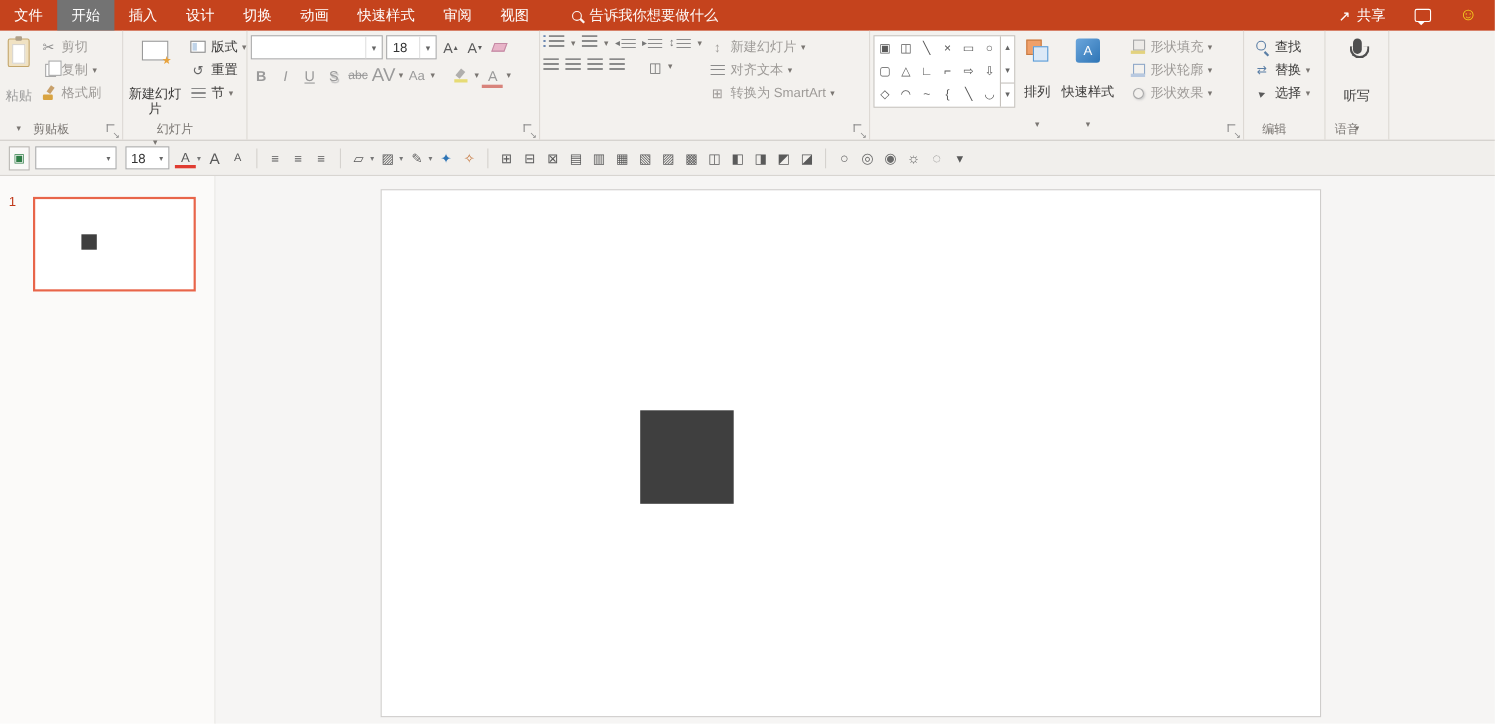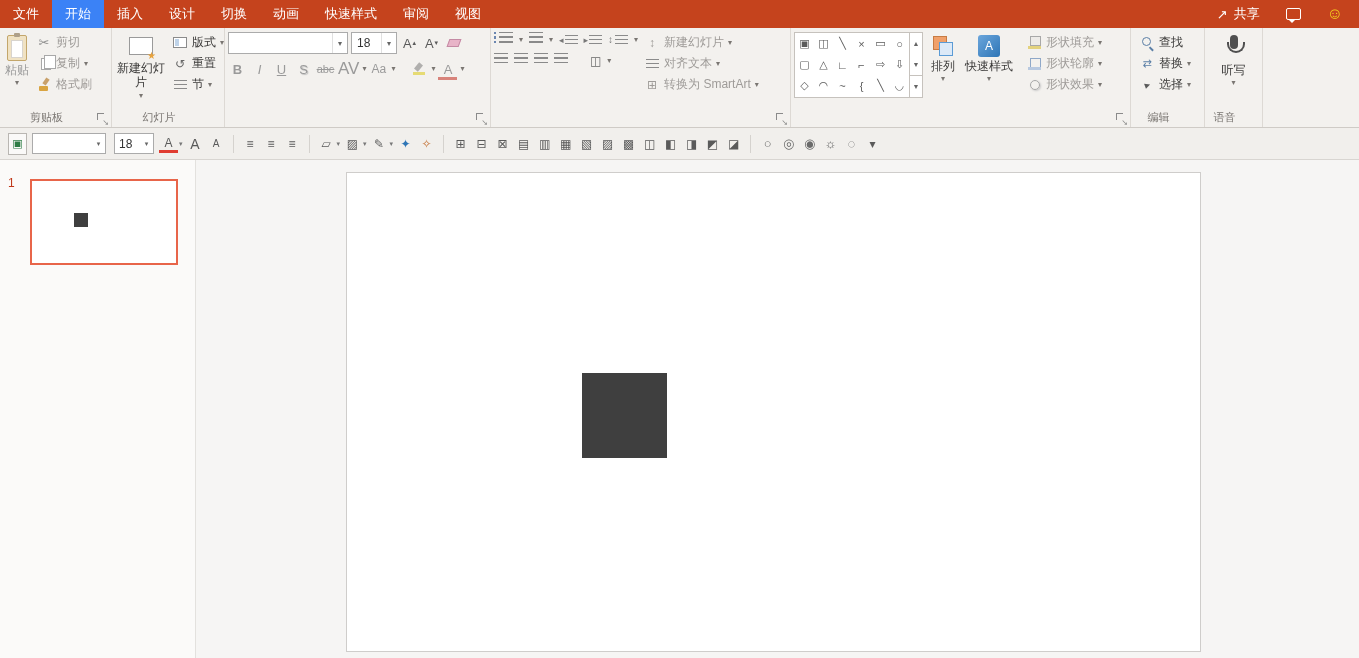--- a/index.html
+++ b/index.html
@@ -2,40 +2,40 @@
 <html><head>
 <meta charset="utf-8">
 <style>
   * { margin:0; padding:0; box-sizing:border-box; }
   html,body { width:1359px; height:658px; overflow:hidden; }
   body { font-family:"Liberation Sans","DejaVu Sans",sans-serif; font-size:12px; background:#fff; color:#3B3A39; }
 
   
   .titlebar { height:28px; background:#C5431D; display:flex; align-items:stretch; color:#fff; }
   .tab { padding:0 13px; display:flex; align-items:center; font-size:13px; cursor:default; white-space:nowrap; }
-  .tab.active { background:#3b82f6; }
+  .tab.active { background:#737373; }
   .tellme { display:flex; align-items:center; gap:7px; margin-left:26px; font-size:13px; opacity:.95; }
   .ic-search { width:9px; height:9px; border:1.5px solid #fff; border-radius:50%; position:relative; display:inline-block; }
   .ic-search::after { content:""; position:absolute; width:5px; height:1.5px; background:#fff; transform:rotate(45deg); right:-4px; bottom:-2px; }
   .tb-right { margin-left:auto; display:flex; align-items:center; gap:26px; padding-right:16px; }
   .share-btn { display:flex; align-items:center; gap:6px; font-size:13px; }
   .ic-share { font-size:13px; line-height:1; }
   .ic-comment { width:15px; height:12px; border:1.5px solid #fff; border-radius:2px; position:relative; display:inline-block; }
   .ic-comment::after { content:""; position:absolute; left:2px; bottom:-7px; border:3px solid transparent; border-top-color:#fff; }
   .ic-smiley { color:#F7D31E; font-size:16px; line-height:1; }
 
   
   .ribbon { height:100px; background:#F3F1EE; border-bottom:1px solid #CFCBC6; display:flex; position:relative; }
   .group { position:relative; border-right:1px solid #DDD9D4; padding:4px 3px 17px 3px; display:flex; align-items:flex-start; }
   .glabel { position:absolute; bottom:2px; left:0; right:18px; text-align:center; font-size:11px; color:#7A7672; }
   .launcher { position:absolute; right:3px; bottom:3px; width:11px; height:11px; cursor:default; }
   .launcher::before { content:""; position:absolute; left:0; top:0; width:6px; height:6px; border-top:1px solid #8A8A8A; border-left:1px solid #8A8A8A; }
   .launcher::after { content:"↘"; position:absolute; right:-1px; bottom:-3px; font-size:8px; color:#8A8A8A; }
 
-  .bigbtn { display:flex; flex-direction:column; align-items:center; gap:2px; padding:3px 2px 0 2px; color:#9A9A9A; }
+  .bigbtn { display:flex; flex-direction:column; align-items:center; gap:19px; padding:3px 2px 0 2px; color:#9A9A9A; }
   .bigbtn.en { color:#3B3A39; }
   .bigbtn .lbl { text-align:center; line-height:1.2; }
   .arr { font-size:8px; color:#7A7672; line-height:1; }
   .minicol { display:flex; flex-direction:column; justify-content:flex-start; margin-left:2px; }
   .minibtn { display:flex; align-items:center; gap:4px; height:21px; padding:0 3px; white-space:nowrap; color:#3B3A39; }
   .minibtn.dis { color:#9E9B98; }
   .mi { width:16px; display:inline-flex; justify-content:center; align-items:center; }
 
   
   .ic-clipboard { width:20px; height:26px; background:#F0E2C3; border:1px solid #C3A express66B; border-radius:2px; position:relative; }
@@ -151,20 +151,24 @@
   <div class="titlebar">
     <div class="tab">文件</div>
     <div class="tab active">开始</div>
     <div class="tab">插入</div>
     <div class="tab">设计</div>
     <div class="tab">切换</div>
     <div class="tab">动画</div>
     <div class="tab">快速样式</div>
     <div class="tab">审阅</div>
     <div class="tab">视图</div>
+    <div class="tellme">
+      <span class="ic-search"></span>
+      <span>告诉我你想要做什么</span>
+    </div>
     <div class="tb-right">
       <span class="share-btn">
         <span class="ic-share">↗</span>
         <span>共享</span>
       </span>
       <span class="ic-comment"></span>
       <span class="ic-smiley">☺</span>
     </div>
   </div>
 

